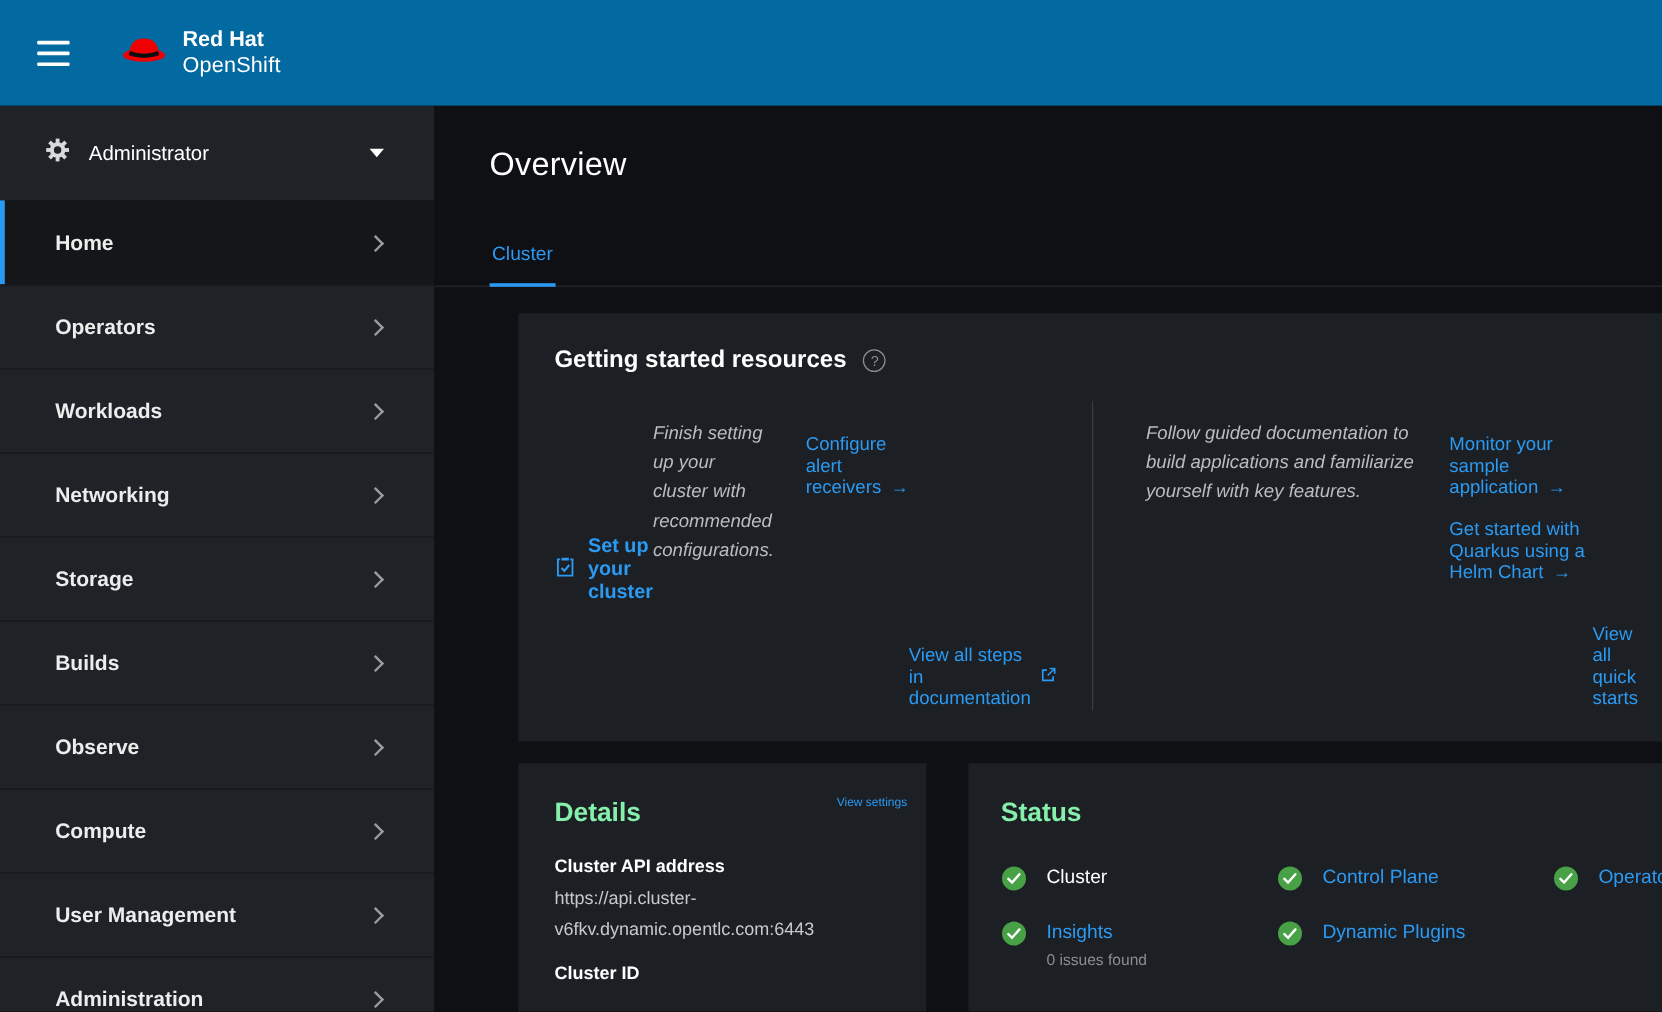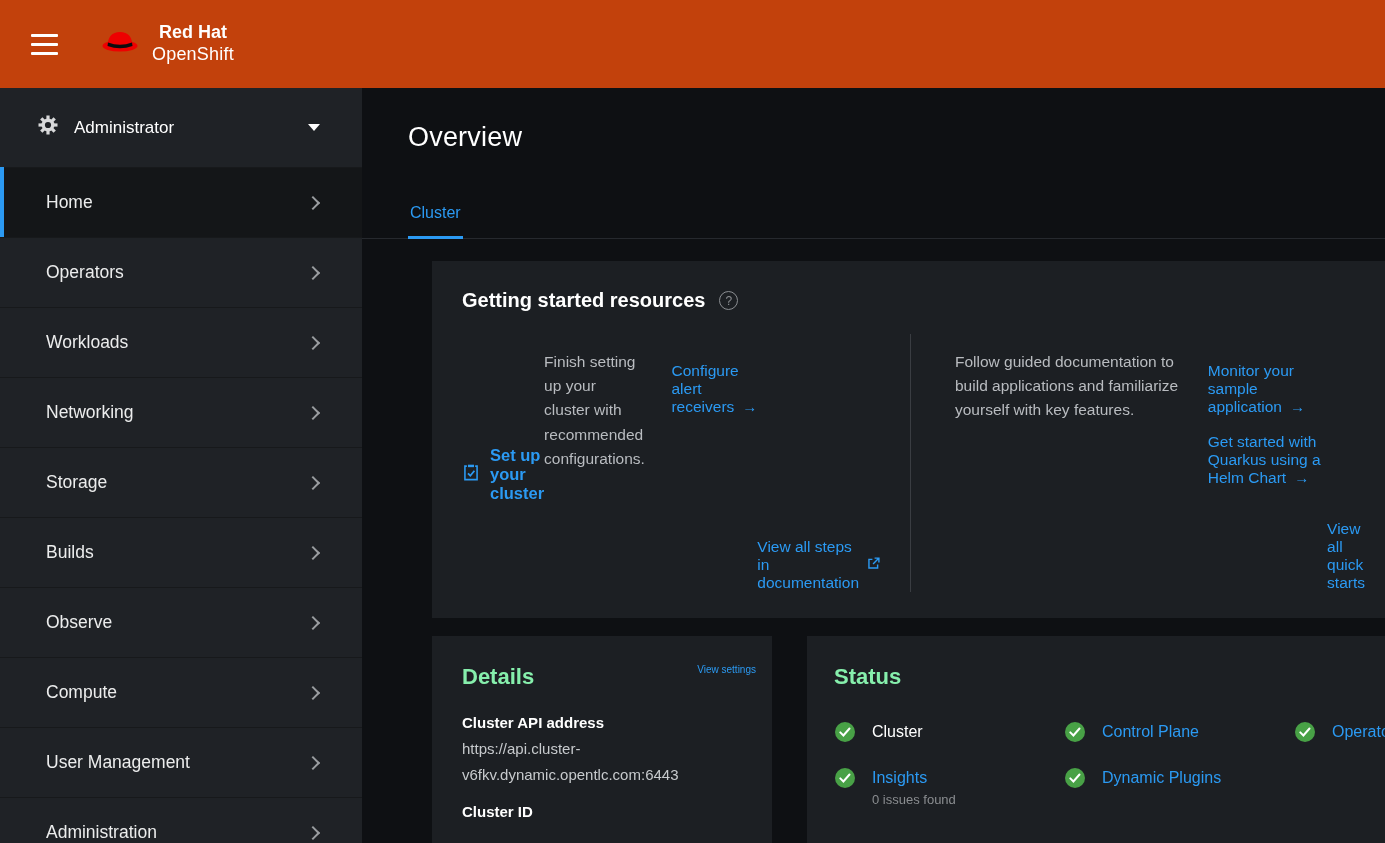--- a/index.html
+++ b/index.html
@@ -1,38 +1,38 @@
 <!DOCTYPE html>
 <html><head>
 <meta charset="utf-8">
 <style>
   * { margin:0; padding:0; box-sizing:border-box; }
   html, body { width:1385px; height:843px; overflow:hidden; background:#0e1013;
     font-family:"Liberation Sans","DejaVu Sans",sans-serif; }
   a { text-decoration:none; }
 
   
-  .masthead { position:absolute; top:0; left:0; width:1385px; height:88px; background:#c2410c;
-    display:flex; align-items:center; z-index:20;text-align:center; }
+  .masthead { position:absolute; top:0; left:0; width:1385px; height:88px; background:#0369a1;
+    display:flex; align-items:center; z-index:20; }
   .hamburger { margin-left:31px; width:27px; height:21px; background:none; border:none; cursor:pointer;
     display:flex; flex-direction:column; justify-content:space-between; }
   .hamburger i { display:block; height:3px; background:#fff; border-radius:1px; }
   .brand { display:flex; align-items:center; gap:12px; margin-left:42px; cursor:pointer; }
   .brand-text { color:#fff; font-size:18px; line-height:1.22; }
   .brand-line1 { font-weight:700; }
   .brand-line2 { font-weight:300; letter-spacing:.2px; }
 
   
   .sidebar { position:absolute; top:88px; left:0; width:362px; height:755px; background:#1f2226; overflow:hidden; }
   .perspective { height:79px; display:flex; align-items:center; gap:16px; padding:0 42px 0 38px;
     color:#fff; font-size:17px; cursor:pointer; }
   .caret-down { margin-left:auto; width:0; height:0; border-left:6px solid transparent;
     border-right:6px solid transparent; border-top:7px solid #fff; }
   .nav-item { position:relative; height:70px; display:flex; align-items:center; padding:0 44px 0 46px;
-    color:#eceded; font-size:17.5px; cursor:pointer; border-top:1px solid #17191b; }
+    color:#eceded; font-size:17.5px; cursor:pointer; border-top:1px solid #17191b;font-weight:bold; }
   .nav-item.active { background:#141618; }
   .nav-item.active::before { content:""; position:absolute; left:0; top:-1px; bottom:0; width:4px; background:#2b9af3; }
   .chev { margin-left:auto; width:10px; height:10px; border-right:2px solid #9a9da0; border-top:2px solid #9a9da0;
     transform:rotate(45deg); flex:none; }
 
   
   .main { position:absolute; top:88px; left:362px; width:1023px; height:755px; background:#0e1013; overflow:hidden; }
   .page-title { padding:33px 0 0 46px; color:#fff; font-size:27px; font-weight:500; letter-spacing:.2px; line-height:32px; }
   .tabs { margin-top:50px; padding-left:46px; border-bottom:1px solid #26292e; display:flex; }
   .tab { padding:0 2px 14px; font-size:16px; color:#2b9af3; border-bottom:3px solid #2b9af3;
@@ -48,21 +48,21 @@
   .help-icon { width:19px; height:19px; border:1px solid #8b8e92; border-radius:50%; color:#8b8e92;
     font-size:12px; display:flex; align-items:center; justify-content:center; cursor:pointer; }
   .help-icon::after { content:"?"; }
   .gs-cols { flex:1; display:flex; padding-bottom:26px; }
   .gs-col { display:flex; flex-direction:row; }
   .gs-col1 { width:479px; padding:0 30px; border-right:1px solid #3a3d42; }
   .gs-col2 { width:496px; padding:0 30px 0 44px; border-right:1px solid #3a3d42; }
   .gs-col3 { flex:1; }
   .col-title { display:flex; align-items:center; gap:10px; margin-top:22px; }
   .col-title a { color:#2b9af3; font-size:16.5px; font-weight:600; }
-  .col-desc { margin-top:16px; color:#b9bcc0; font-size:15.5px; line-height:1.56; }
+  .col-desc { margin-top:16px; color:#b9bcc0; font-size:15.5px; line-height:1.56;font-style:italic; }
   .gs-col1 .col-desc { max-width:360px; }
   .gs-col2 .col-desc { max-width:395px; }
   .col-links { margin-top:28px; padding-left:26px; display:flex; flex-direction:column; gap:17px; }
   .col-links a, .col-footer a { color:#2b9af3; font-size:15.5px; }
   .arrow-right-icon::after { content:"\2192"; color:#2b9af3; margin-left:8px; font-size:15px; }
   .col-footer { margin-top:auto; display:flex; align-items:center; gap:8px; }
 
   
   .details-card { left:46px; top:408px; width:340px; height:330px; padding:28px 16px 0 30px; }
   .card-header { display:flex; align-items:flex-start; justify-content:space-between; }

